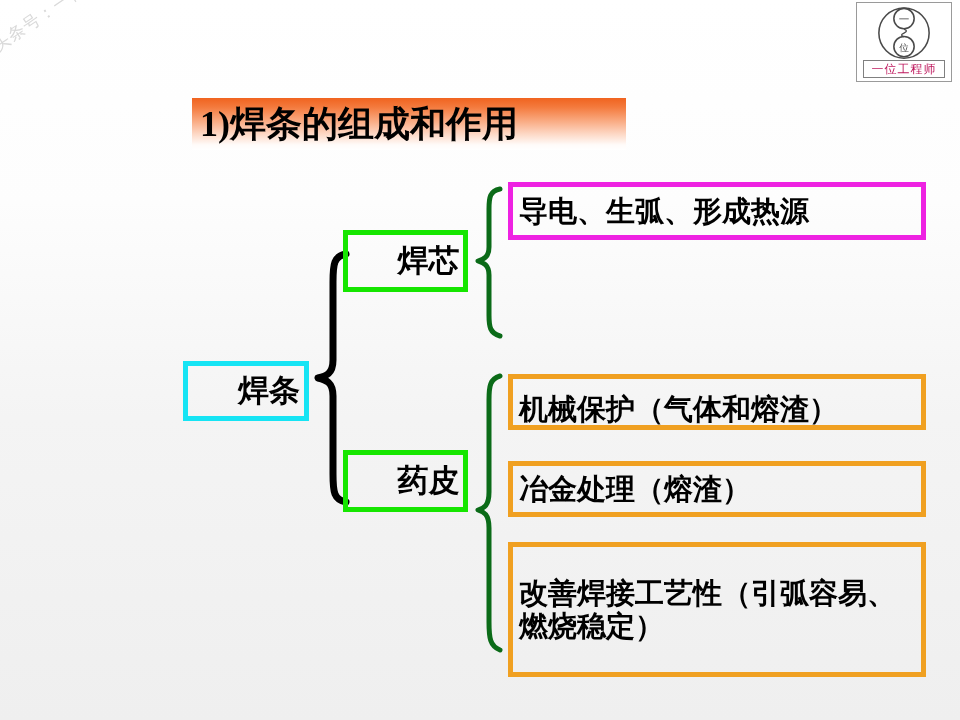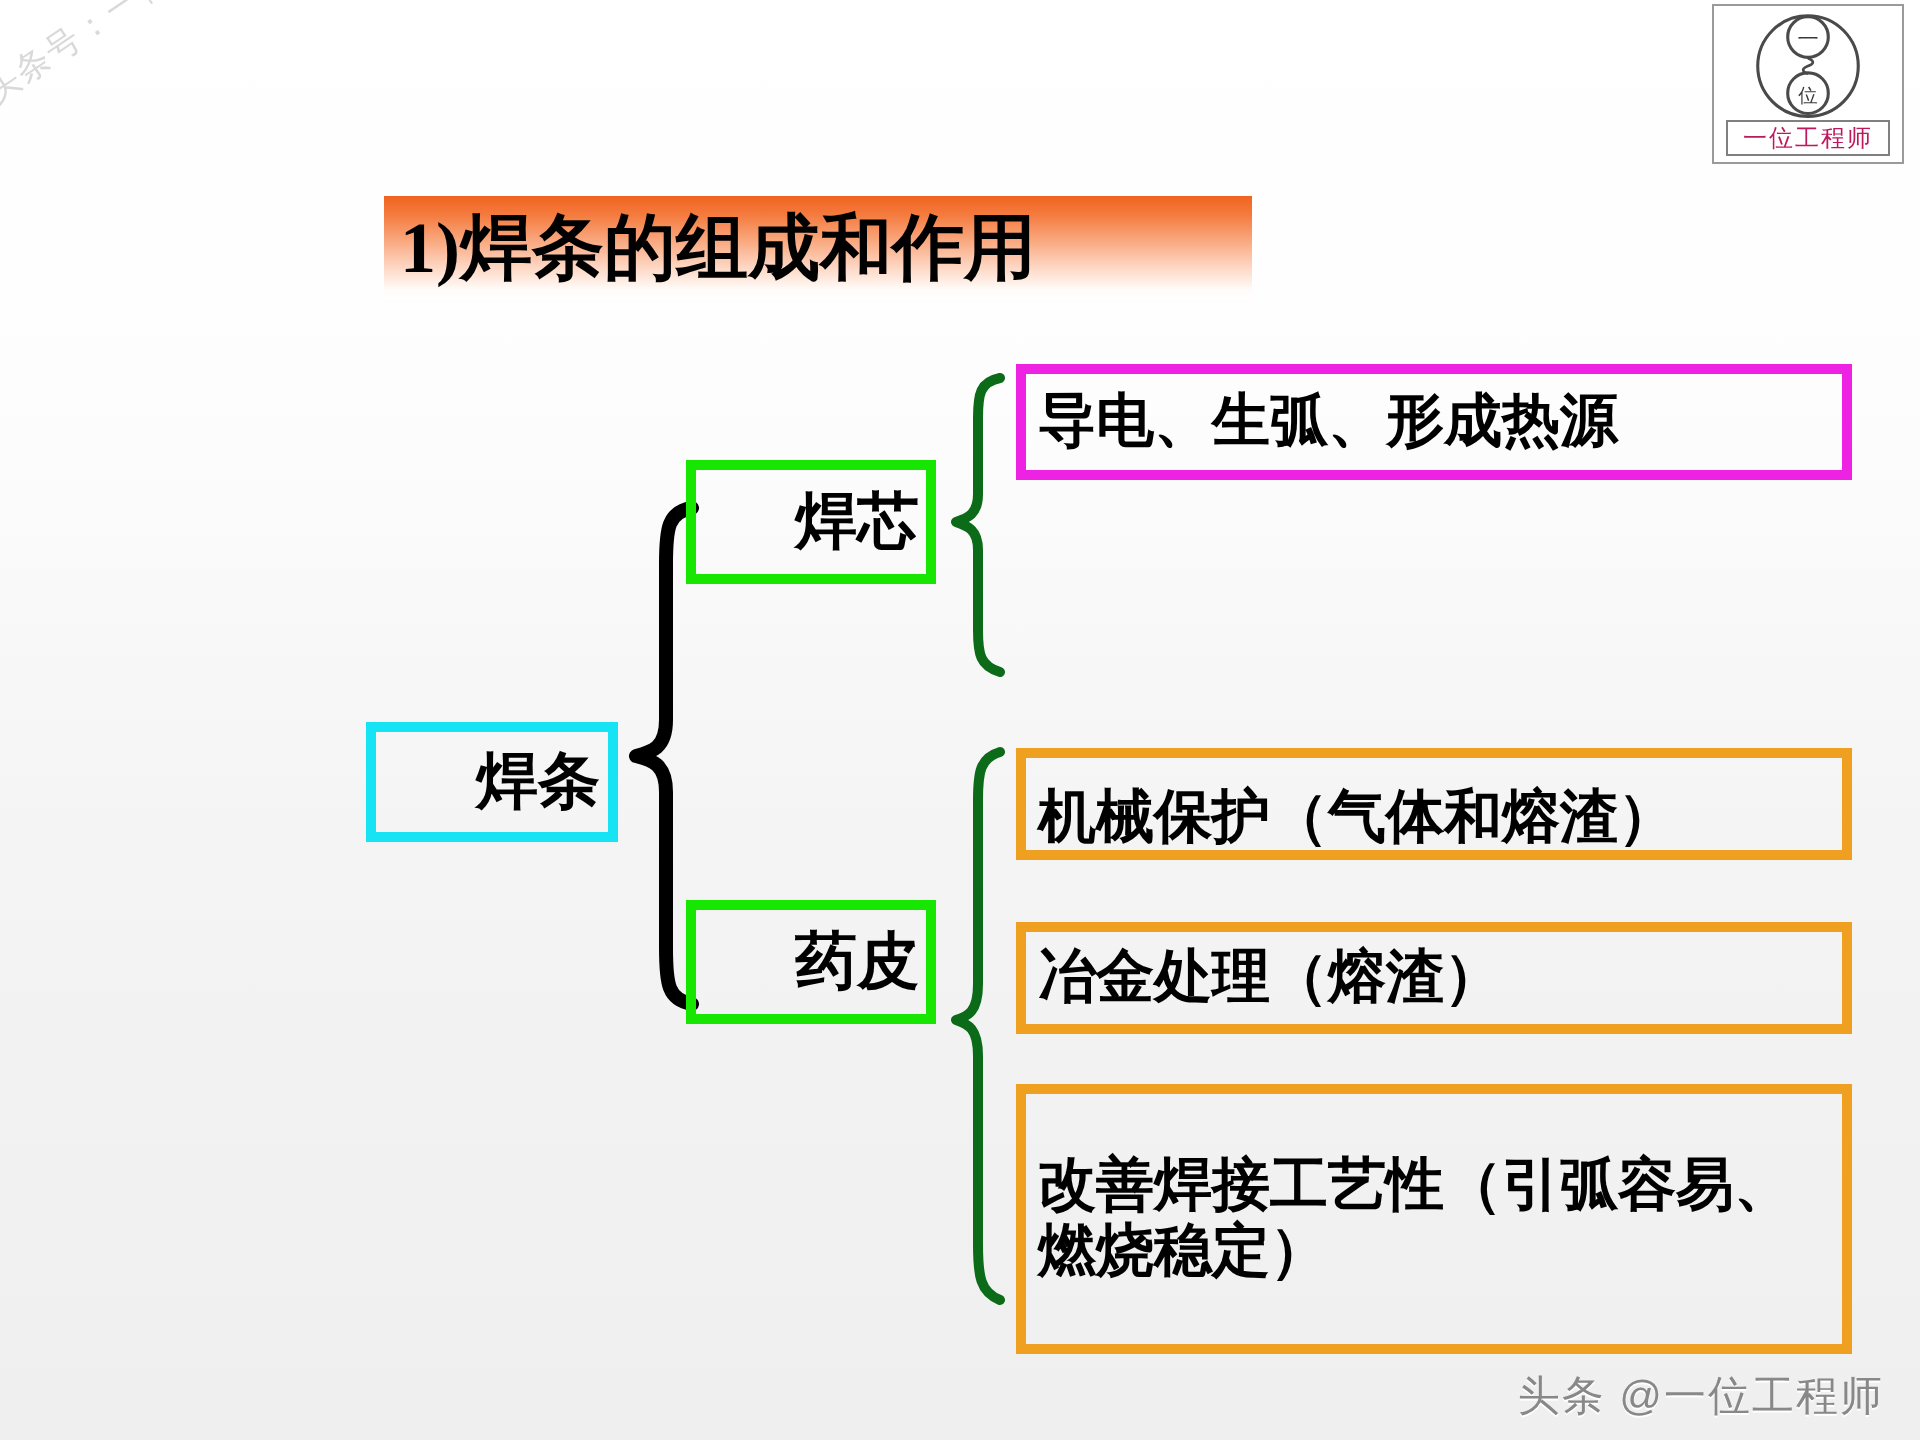--- a/index.html
+++ b/index.html
@@ -247,15 +247,14 @@
   </div>
 
   <div class="node left" id="leaf-3">
     <span class="leaf-text">冶金处理（熔渣）</span>
   </div>
 
   <div class="node left" id="leaf-4">
     <span class="leaf-text">改善焊接工艺性（引弧容易、燃烧稳定）</span>
   </div>
 
-  <div id="wm-bottom">头条 @一位工程师</div>
 
 </div>
 
 </body></html>

